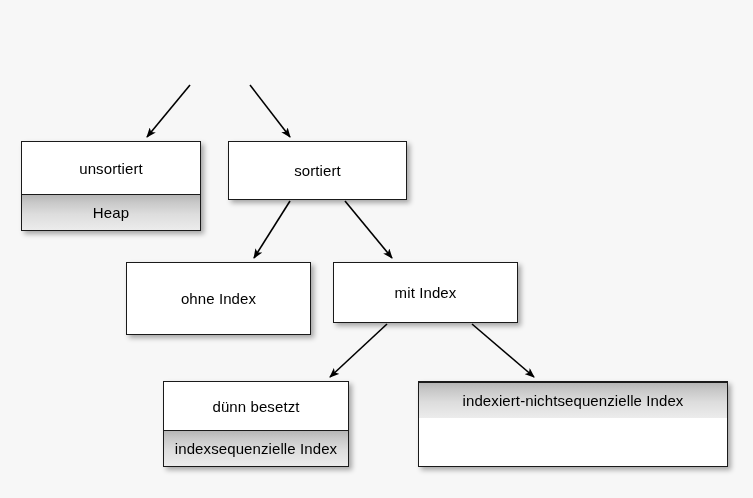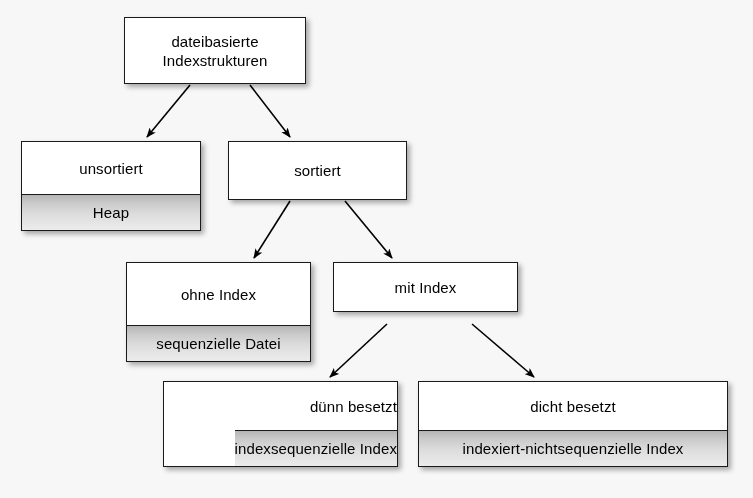--- a/index.html
+++ b/index.html
@@ -80,46 +80,40 @@
     <g id="edge-group">
         <line x1="190" y1="85" x2="147" y2="137" stroke="#000000" stroke-width="1.6" marker-end="url(#arrowhead)"></line>
         <line x1="250" y1="85" x2="290" y2="137" stroke="#000000" stroke-width="1.6" marker-end="url(#arrowhead)"></line>
         <line x1="290" y1="201" x2="254" y2="258" stroke="#000000" stroke-width="1.6" marker-end="url(#arrowhead)"></line>
         <line x1="345" y1="201" x2="392" y2="258" stroke="#000000" stroke-width="1.6" marker-end="url(#arrowhead)"></line>
         <line x1="387" y1="324" x2="330" y2="377" stroke="#000000" stroke-width="1.6" marker-end="url(#arrowhead)"></line>
         <line x1="472" y1="324" x2="534" y2="377" stroke="#000000" stroke-width="1.6" marker-end="url(#arrowhead)"></line>
       </g>
   </svg>
 
-  <div class="node" style="left: 124px; top: 17px; width: 182px; height: 67px;">
-    <div class="node-title">dateibasierte
-Indexstrukturen</div>
-  </div>
 
   <div class="node" style="left: 21px; top: 141px; width: 180px; height: 90px;">
     <div class="node-title">unsortiert</div>
     <div class="node-sub">Heap</div>
   </div>
 
   <div class="node" style="left: 228px; top: 141px; width: 179px; height: 59px;">
     <div class="node-title">sortiert</div>
   </div>
 
-  <div class="node" style="left: 126px; top: 262px; width: 185px; height: 100px;">
+  <div class="node" style="left: 126px; top: 262px; width: 185px; height: 73px;">
     <div class="node-title">ohne Index</div>
-    <div class="node-sub">sequenzielle Datei</div>
   </div>
 
-  <div class="node" style="left: 333px; top: 262px; width: 185px; height: 50px;">
+  <div class="node" style="left: 333px; top: 262px; width: 185px; height: 61px;">
     <div class="node-title">mit Index</div>
   </div>
 
-  <div class="node" style="left: 163px; top: 381px; width: 235px; height: 86px; align-items: flex-end;">
+  <div class="node" style="left: 163px; top: 381px; width: 186px; height: 86px;">
     <div class="node-title">dünn besetzt</div>
     <div class="node-sub">indexsequenzielle Index</div>
   </div>
 
   <div class="node" style="left: 418px; top: 381px; width: 310px; height: 86px;">
-    <div class="node-title">dicht besetzt</div>
     <div class="node-sub">indexiert-nichtsequenzielle Index</div>
   </div>
 
 </div>
 
 </body></html>

